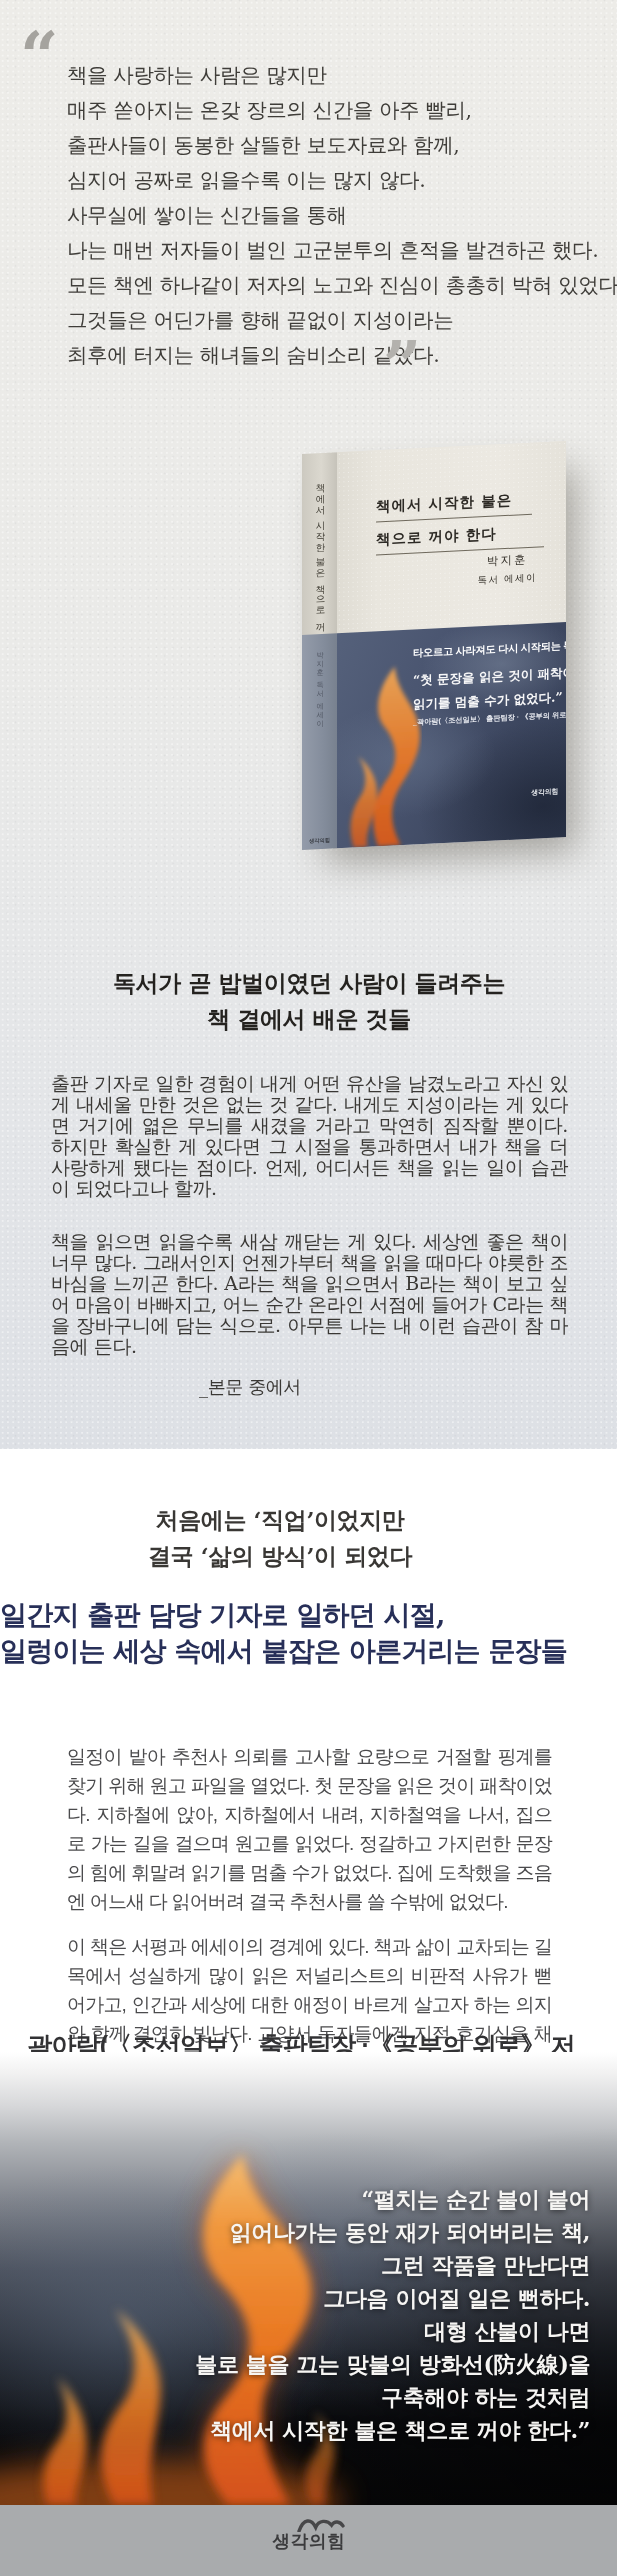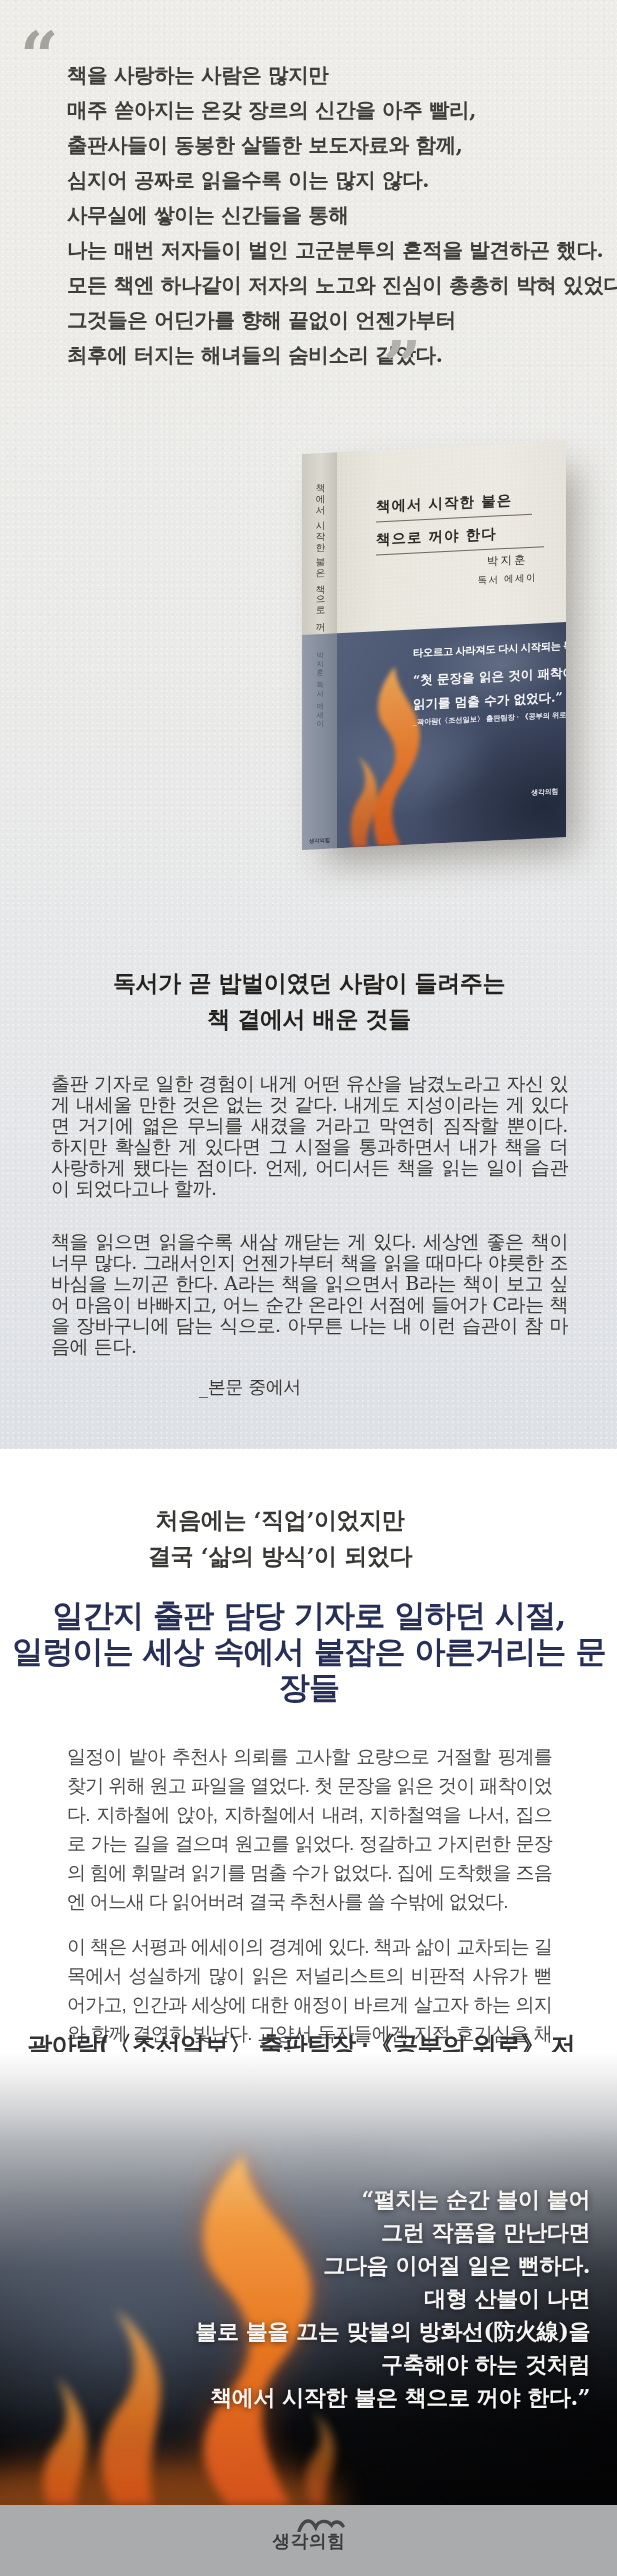--- a/index.html
+++ b/index.html
@@ -14,21 +14,21 @@
       radial-gradient(rgba(255,255,255,.45) 0.8px, transparent 1px),
       radial-gradient(rgba(158,160,164,.16) 0.8px, transparent 1px),
       linear-gradient(180deg,#edece8 0%,#eaeae8 45%,#e3e5e8 78%,#dde0e5 100%);
     background-size:5.3px 5.3px,8.3px 8.3px,100% 100%;
     background-position:0 0,3px 4.6px,0 0;}
   .quote-mark{font-family:"DejaVu Serif",serif;font-weight:700;line-height:1;}
   .open-mark{left:20px;top:23px;font-size:67px;color:#a5a39e;}
   .close-mark{left:383px;top:332px;font-size:67px;color:#b3b1ad;}
   .intro-lines{left:67px;top:58px;width:501px;}
   .intro-lines .ln{display:block;height:35px;line-height:35px;
-    font-size:20.5px;font-weight:700;color:#3f3d39;letter-spacing:-0.4px;white-space:nowrap;}
+    font-size:20.5px;font-weight:400;color:#3f3d39;letter-spacing:-0.4px;white-space:nowrap;}
 
   
   .book{left:302px;top:454px;width:264px;height:396px;
     transform:skewY(-2.8deg);transform-origin:left top;
     box-shadow:16.7px 21px 36px -6px rgba(72,66,54,.42);}
   .spine{position:absolute;left:0;top:0;width:35px;height:396px;
     background:linear-gradient(90deg,#ccc9c0 0%,#dbd8cf 55%,#c6c3ba 100%);}
   .spine-title{position:absolute;top:23px;left:50%;transform:translateX(-50%);
     writing-mode:vertical-rl;font-size:9.5px;letter-spacing:1.5px;color:#3b382f;
     border-left:0.8px solid rgba(80,74,60,.0);}
@@ -77,22 +77,22 @@
     color:#3a3835;text-align:justify;letter-spacing:-0.4px;}
   .sec1-body p{margin:0;}
   .sec1-body p + p{margin-top:32px;}
   .sec1-attr{left:0;top:1375px;width:500px;text-align:center;
     font-size:18px;color:#3a3835;letter-spacing:-0.4px;}
 
   
   .sec2{position:absolute;left:0;top:1449px;width:618px;height:603px;background:#ffffff;}
   .sec2-h1{position:absolute;left:0;top:53px;width:560px;text-align:center;
     font-size:23px;line-height:36px;font-weight:600;color:#393734;letter-spacing:-0.4px;}
-  .sec2-h2{position:absolute;left:0;top:148px;width:618px;text-align:center;
-    font-size:31px;line-height:36px;font-weight:700;color:#272f58;letter-spacing:-0.8px;}
+  .sec2-h2{position:absolute;left:0;top:148px;width:618px;text-align:left;
+    font-size:27px;line-height:36px;font-weight:700;color:#272f58;letter-spacing:-0.8px;}
   .sec2-body{position:absolute;left:51px;top:277px;width:517px;
     font-family:"Liberation Sans",sans-serif;font-size:19px;line-height:29px;
     color:#4b4b4d;text-align:justify;letter-spacing:-0.8px;}
   .sec2-body p{margin:16px;}
   .sec2-body p + p{margin-top:10px;}
   .sec2-attr{position:absolute;right:35px;top:580px;
     font-family:"Liberation Sans",sans-serif;font-size:25px;font-weight:700;
     color:#323234;letter-spacing:-0.8px;text-align:center;}
 
   
@@ -126,21 +126,21 @@
     <div class="abs quote-mark open-mark">“</div>
 
     <div class="abs intro-lines">
       <span class="ln">책을 사랑하는 사람은 많지만</span>
       <span class="ln">매주 쏟아지는 온갖 장르의 신간을 아주 빨리,</span>
       <span class="ln">출판사들이 동봉한 살뜰한 보도자료와 함께,</span>
       <span class="ln">심지어 공짜로 읽을수록 이는 많지 않다.</span>
       <span class="ln">사무실에 쌓이는 신간들을 통해</span>
       <span class="ln">나는 매번 저자들이 벌인 고군분투의 흔적을 발견하곤 했다.</span>
       <span class="ln">모든 책엔 하나같이 저자의 노고와 진심이 총총히 박혀 있었다.</span>
-      <span class="ln">그것들은 어딘가를 향해 끝없이 언젠가부터</span>
+      <span class="ln">그것들은 어딘가를 향해 끝없이 지성이라는</span>
       <span class="ln">최후에 터지는 해녀들의 숨비소리 같았다.</span>
     </div>
 
     <div class="abs quote-mark close-mark">”</div>
 
     <div class="abs book">
       <div class="spine">
         <div class="spine-title">책에서 시작한 불은 책으로 꺼야 한다</div>
         <div class="spine-band">
           <div class="spine-band-author">박지훈 독서 에세이</div>
@@ -240,20 +240,21 @@
       <g filter="url(#msoft)">
         <path d="M300 520 C255 465 262 420 300 375 C348 318 330 268 292 228 C252 185 262 118 320 58 C332 128 380 150 402 202 C426 256 392 302 362 342 C332 386 342 450 382 520 Z" fill="url(#mfg)" opacity=".95"></path>
         <path d="M150 520 C122 465 132 425 160 388 C188 352 180 302 152 262 C188 292 216 332 211 382 C207 428 190 472 202 520 Z" fill="url(#mfg)" opacity=".85"></path>
         <path d="M62 520 C52 488 57 462 76 436 C94 412 90 380 76 352 C104 382 120 420 112 458 C106 490 96 504 101 520 Z" fill="url(#mfg)" opacity=".8"></path>
         <path d="M410 520 C398 492 402 470 416 452 C428 436 424 414 414 398 C432 414 444 436 440 460 C436 484 424 500 430 520 Z" fill="url(#mfg)" opacity=".55"></path>
       </g>
     </svg>
 
     <div class="outro-quote">
       <span class="ln">“펼치는 순간 불이 붙어</span>
+      <span class="ln">읽어나가는 동안 재가 되어버리는 책,</span>
       <span class="ln">그런 작품을 만난다면</span>
       <span class="ln">그다음 이어질 일은 뻔하다.</span>
       <span class="ln">대형 산불이 나면</span>
       <span class="ln">불로 불을 끄는 맞불의 방화선(防火線)을</span>
       <span class="ln">구축해야 하는 것처럼</span>
       <span class="ln">책에서 시작한 불은 책으로 꺼야 한다.”</span>
     </div>
   </div>
 
   <div class="footer">

